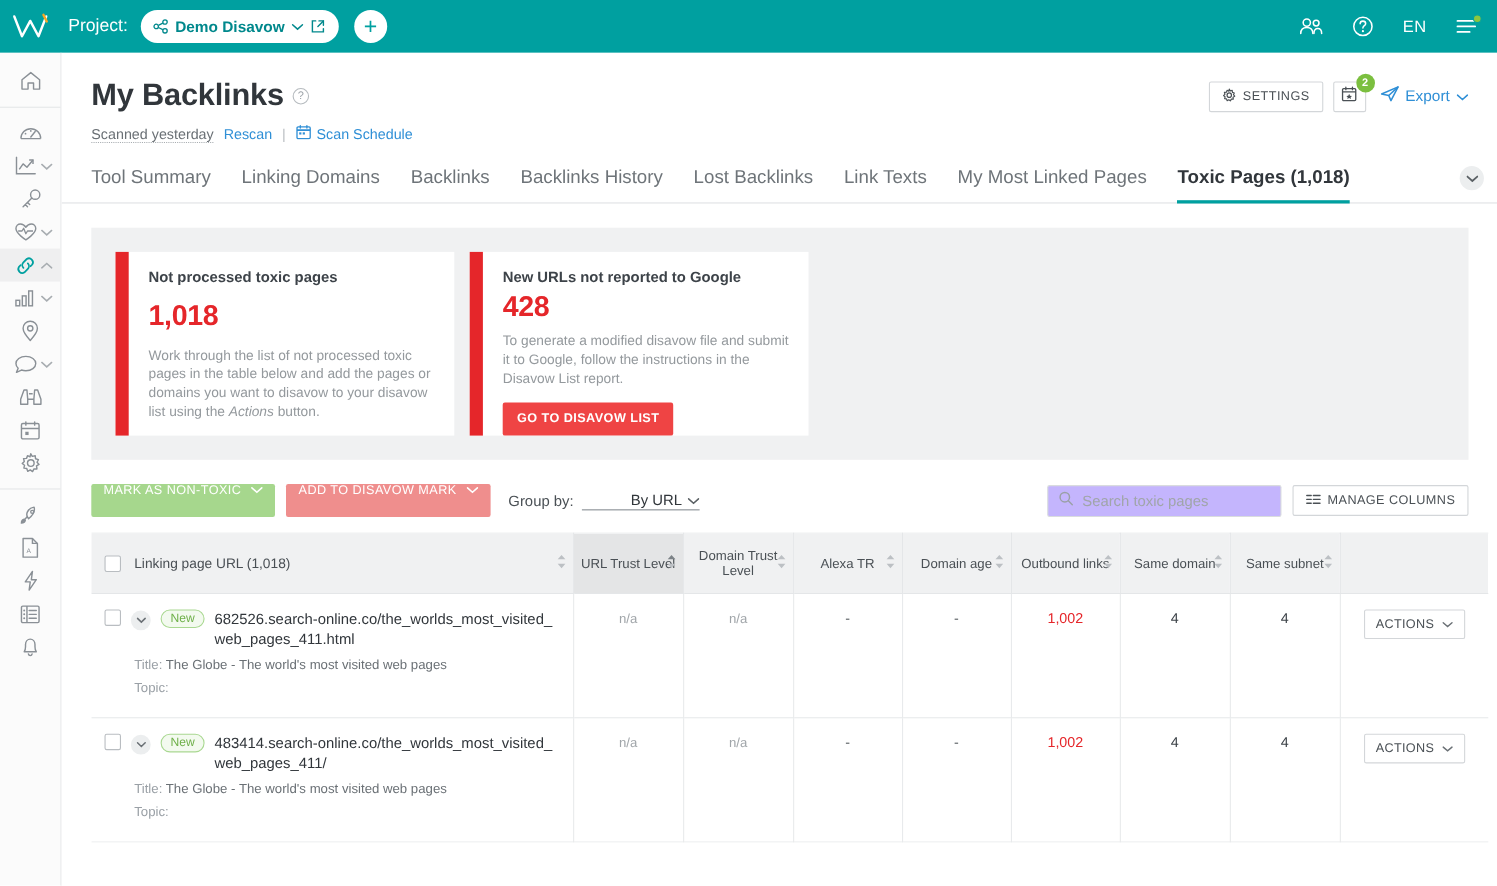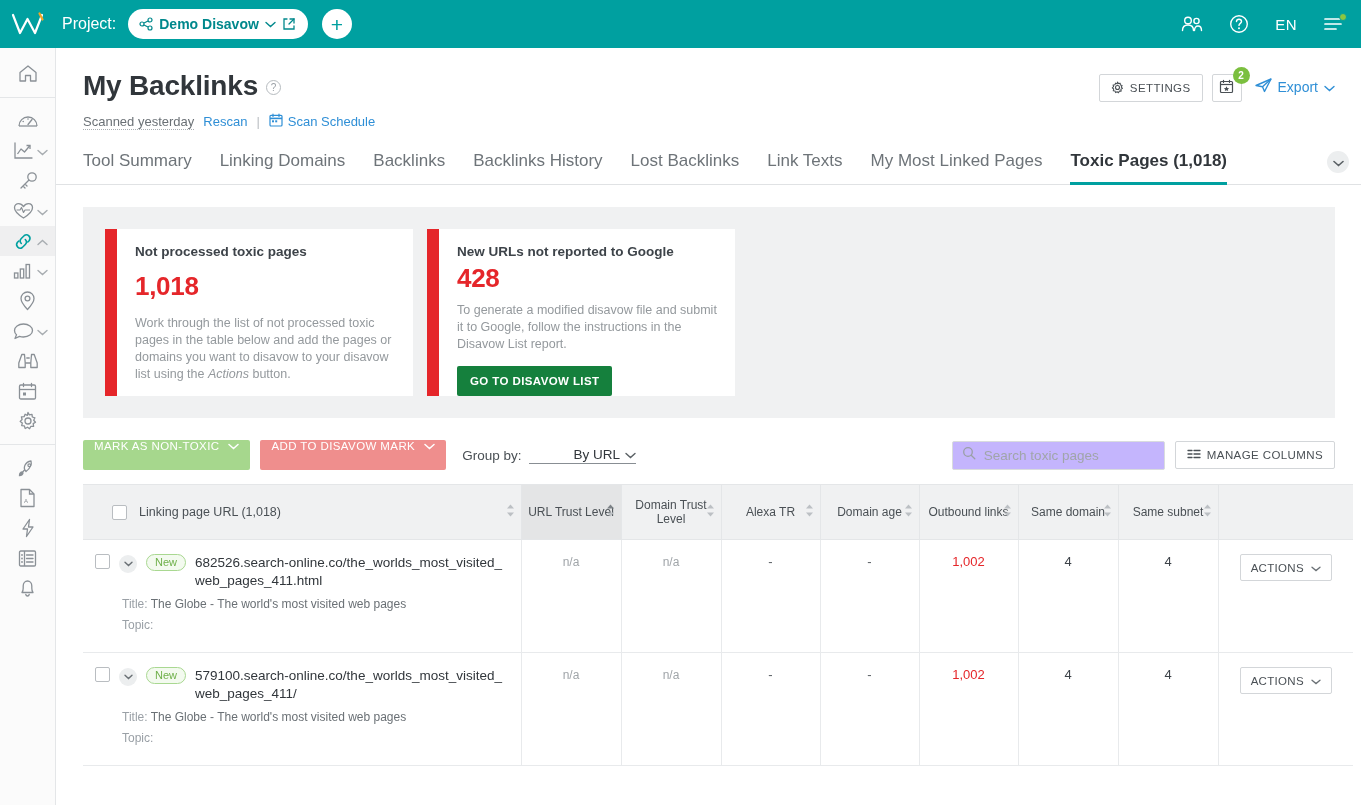--- a/index.html
+++ b/index.html
@@ -143,21 +143,21 @@
   .card { display: flex; background: #ffffff; height: 167px; }
   .card-bar { width: 12px; background: #e5262a; }
   .card-body { padding: 15px 18px 0 18px; width: 296px; }
   .card-title { font-size: 13.5px; font-weight: bold; color: #3d4349; }
   .card-number { font-size: 26px; font-weight: bold; color: #e5262a; margin-top: 12px; letter-spacing: -0.3px; }
   .card-number.tight { margin-top: 4px; }
   .card-text { font-size: 12.5px; color: #94999d; line-height: 17px; margin-top: 13px; }
   .card-text.tight { margin-top: 8px; }
   .card-text i { font-style: italic; }
   .btn-teal {
-    margin-top: 13px; height: 30px; background: #15803d; color: #fff;
+    margin-top: 13px; height: 30px; background: #ef4444; color: #fff;
     border: none; border-radius: 2px; font-size: 11.5px; font-weight: bold;
     letter-spacing: .4px; padding: 0 13px; cursor: pointer;
     font-family: "Liberation Sans", sans-serif;
   }
 
   
   .toolbar {
     margin: 22px 26px 0 27px; display: flex; align-items: center; gap: 10px;
   }
   .btn-split {
@@ -188,21 +188,21 @@
     margin: 14px 0 0 27px; width: 1278px; overflow: hidden;
   }
   table.tbl { border-collapse: collapse; width: 1270px; table-layout: fixed; }
   table.tbl thead th {
     background: #f0f1f2; border-top: 1px solid #e4e6e8; border-bottom: 1px solid #e4e6e8;
     border-right: 1px solid #e4e6e8;
     height: 55px; font-size: 12px; font-weight: normal; color: #4a5055;
     vertical-align: middle; position: relative; padding: 0 6px;
   }
   table.tbl thead th.sorted-col { background: #e4e5e6; }
-  table.tbl thead th.firstcol { text-align: right; padding-left: 29px; }
+  table.tbl thead th.firstcol { text-align: right; padding-left: 12px; }
   .th-inner { display: flex; align-items: center; justify-content: center; gap: 4px; }
   .th-inner.left { justify-content: flex-start; }
   .th-label { line-height: 14px; }
   .cb {
     width: 15px; height: 15px; border: 1px solid #b9bdc1; background: #fff; border-radius: 2px;
     display: inline-block; cursor: pointer; flex: 0 0 auto;
   }
   .th-sortwrap { position: absolute; right: 6px; top: 50%; transform: translateY(-50%); cursor: pointer; }
   table.tbl tbody td {
     border-bottom: 1px solid #e8eaec; border-right: 1px solid #e8eaec;
@@ -783,21 +783,21 @@
         <tr>
           <td class="urlcell">
             <div class="url-line">
               <span class="cb"></span>
               <span class="chev-btn">
                 <svg width="9" height="6" viewBox="0 0 9 6">
                     <path d="M1 1.2 L4.5 4.6 L8 1.2" fill="none" stroke="#6a7075" stroke-width="1.4" stroke-linecap="round"></path>
                   </svg>
               </span>
               <span class="badge-new">New</span>
-              <span class="url-text">579100.search-online.co/the_worlds_most_visited_web_pages_411/</span>
+              <span class="url-text">483414.search-online.co/the_worlds_most_visited_web_pages_411/</span>
             </div>
             <div class="meta-line">
               <span>Title:</span>
               <span class="mv">The Globe - The world's most visited web pages</span>
             </div>
             <div class="meta-line">
               <span>Topic:</span>
               <span class="mv"></span>
             </div>
           </td>

